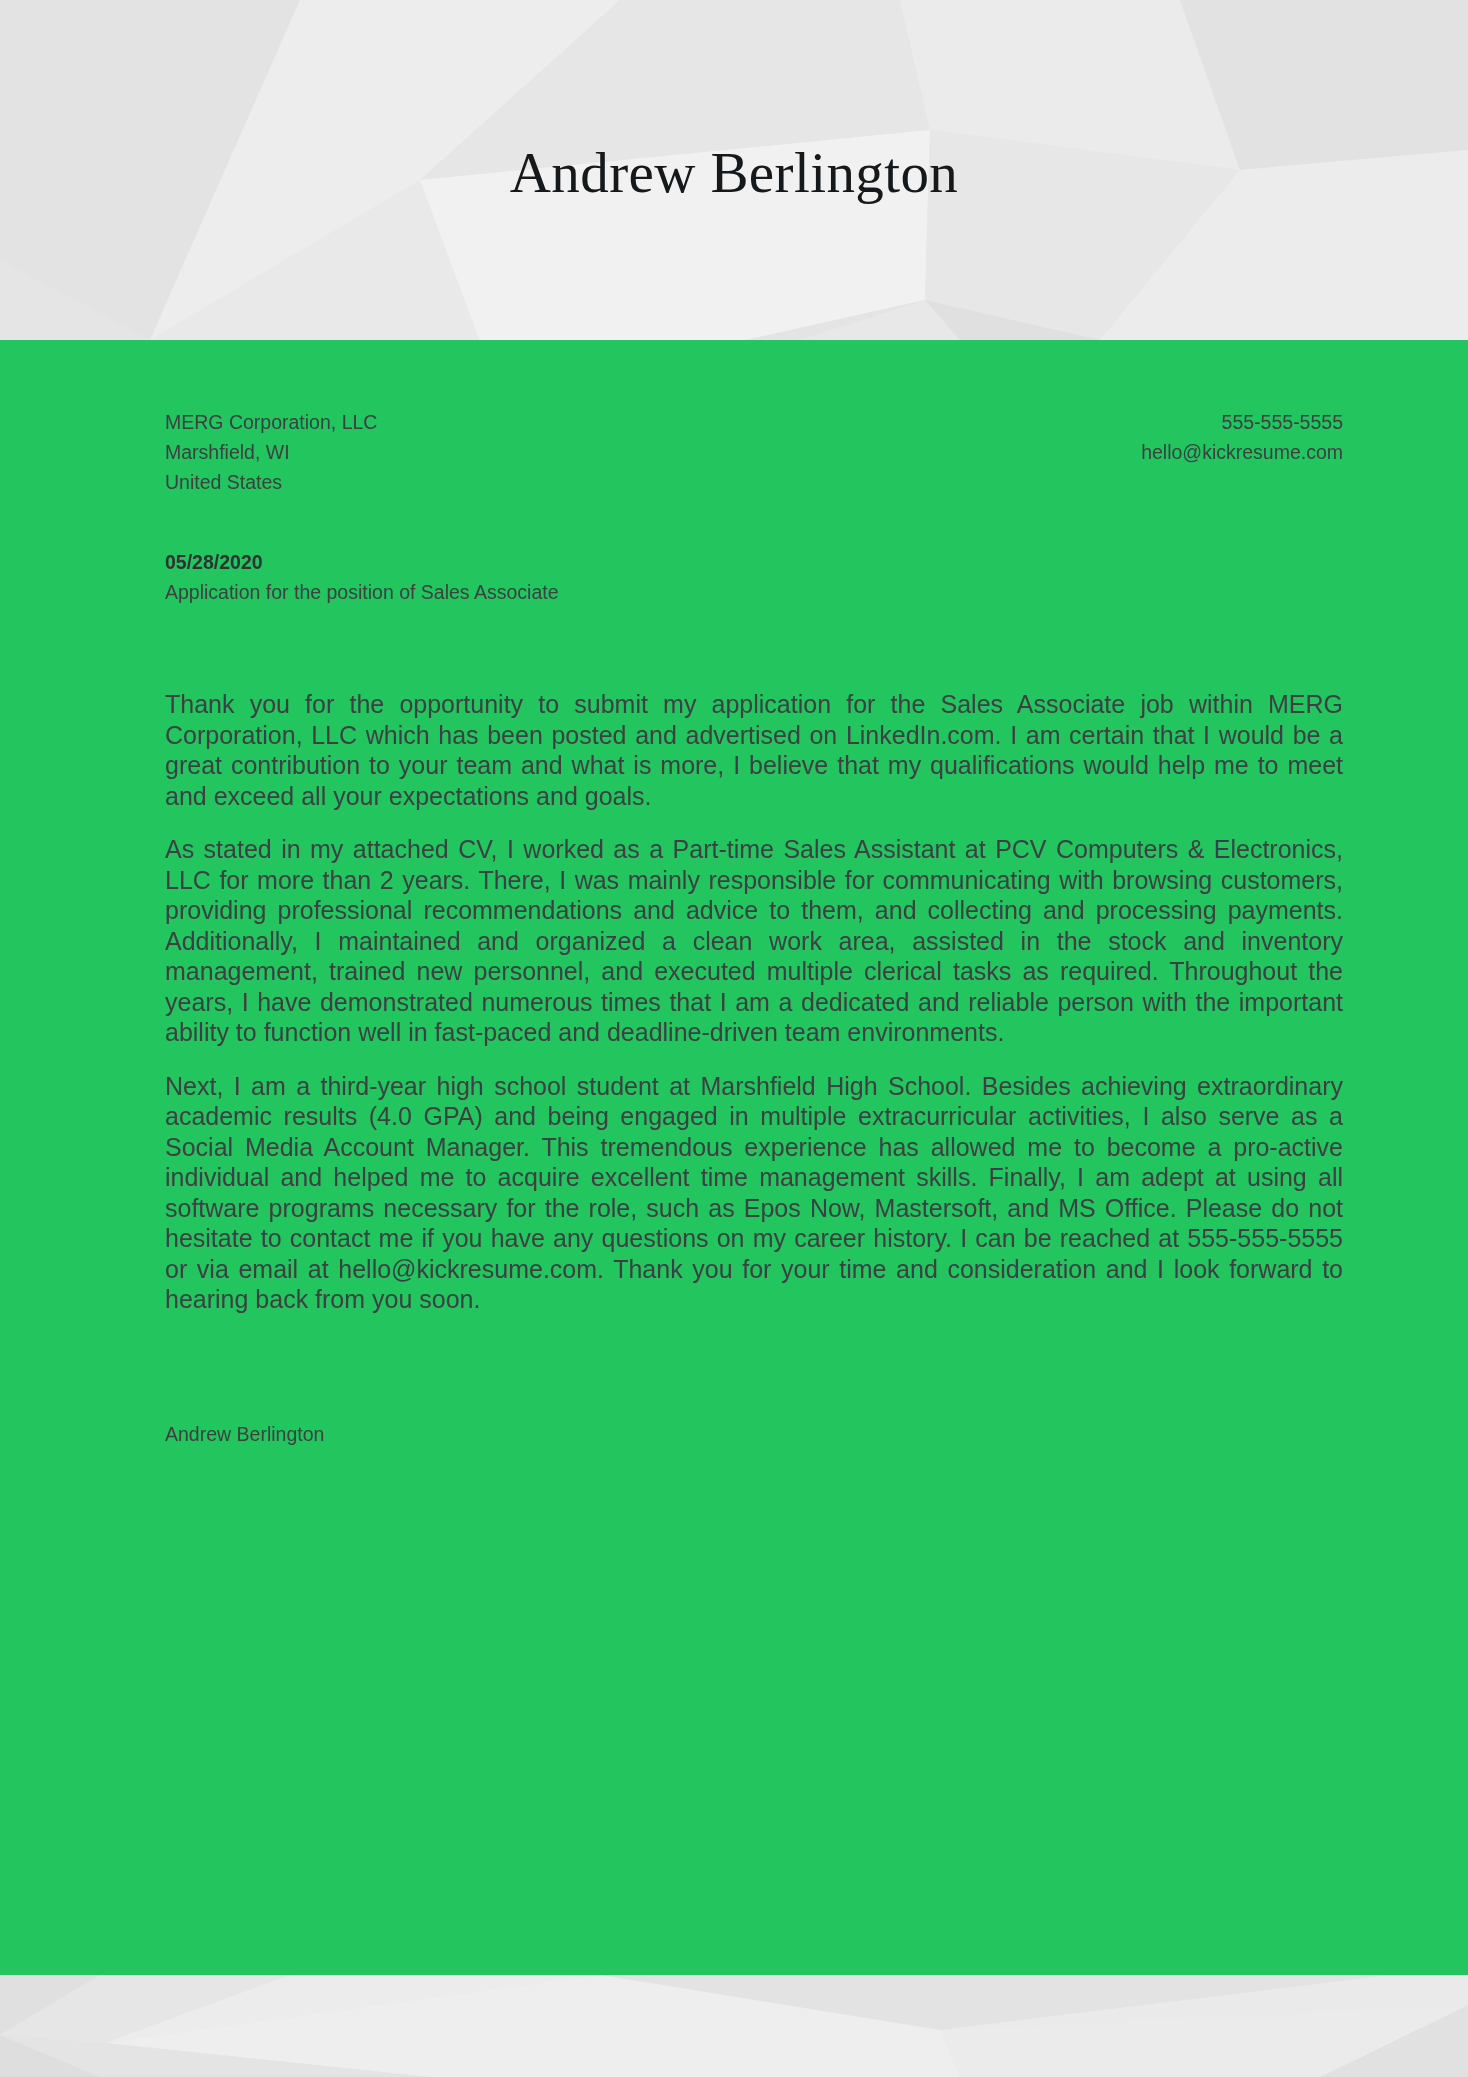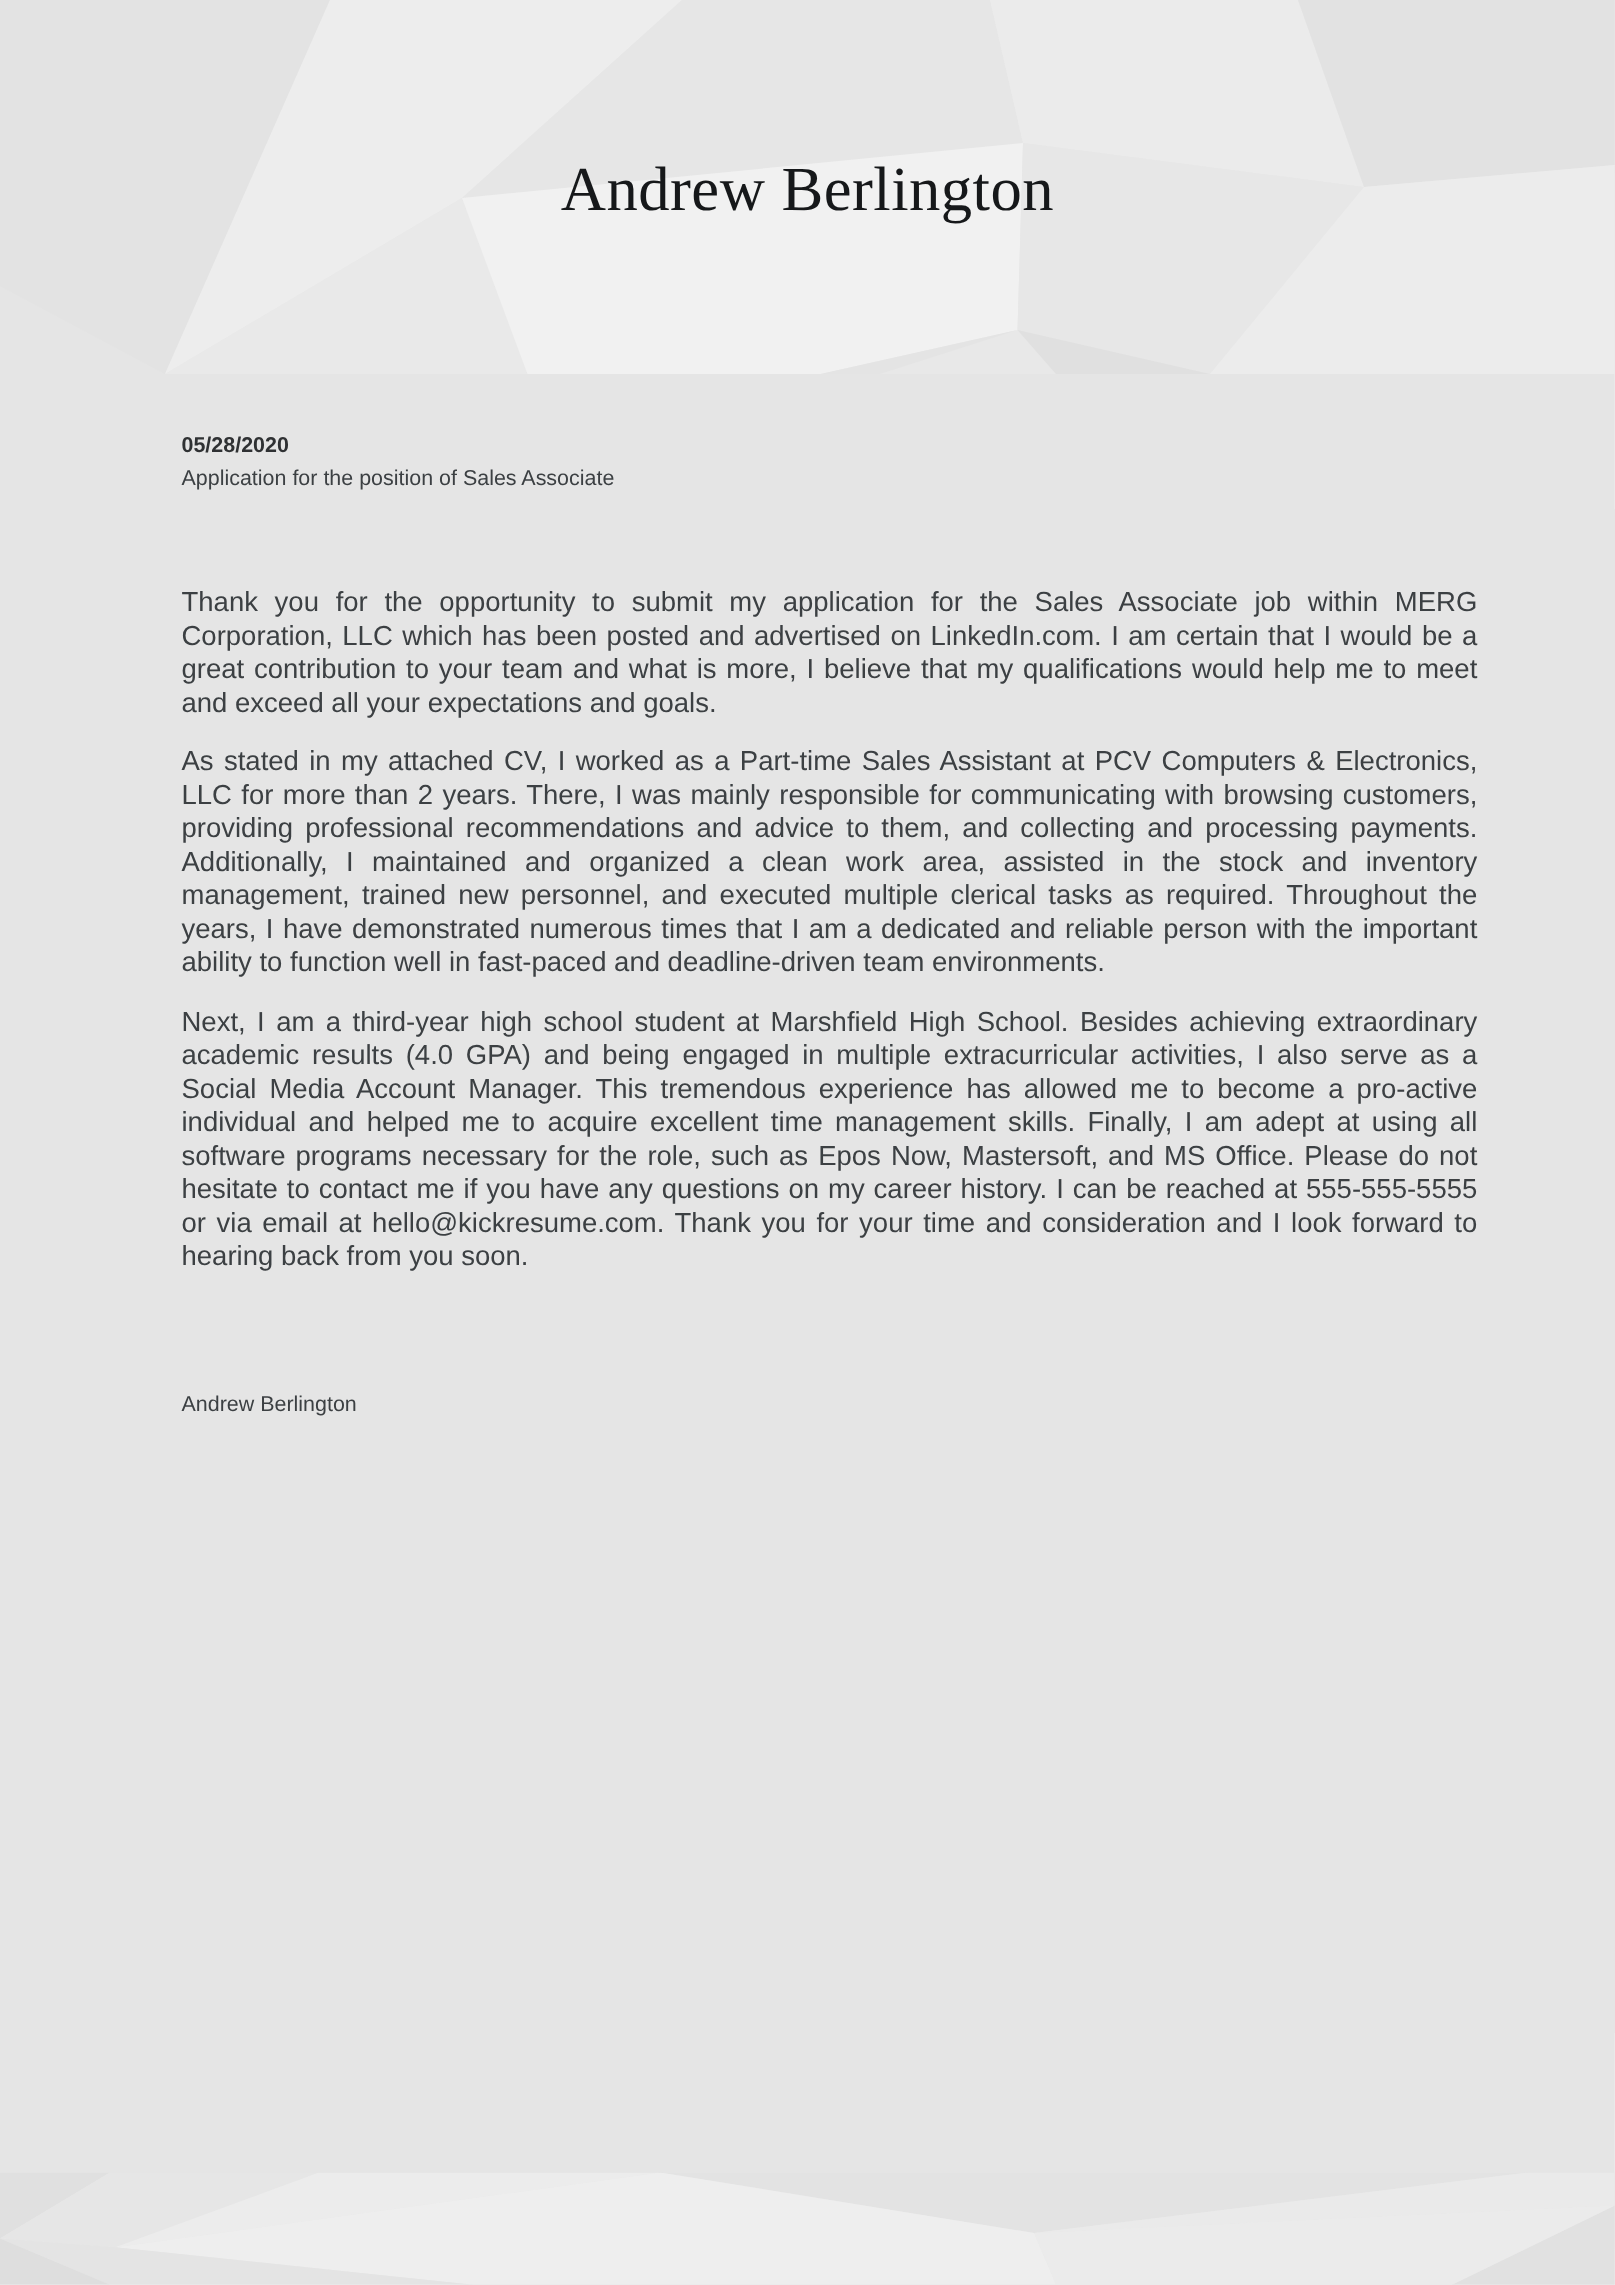--- a/index.html
+++ b/index.html
@@ -13,21 +13,21 @@
     background: #ffffff;
     font-family: "Liberation Sans", sans-serif;
     color: #3c4043;
     overflow: hidden;
   }
 
   .page {
     position: relative;
     width: 1468px;
     height: 2077px;
-    background: #e5e5e5;
+    background: #22c55e;
   }
 
   
   .band {
     position: absolute;
     left: 0;
     width: 1468px;
     overflow: hidden;
   }
   .band svg { display: block; }
@@ -149,20 +149,31 @@
       <polygon points="0,260 150,340 0,340" fill="#e5e5e5"></polygon>
     </svg>
   </div>
 
   <div class="header-name">
     <span class="name-text">Andrew Berlington</span>
   </div>
 
   <div class="content">
 
+    <div class="address-row">
+      <div class="addr-block left">
+        <div>MERG Corporation, LLC</div>
+        <div>Marshfield, WI</div>
+        <div>United States</div>
+      </div>
+      <div class="addr-block right">
+        <div>555-555-5555</div>
+        <div>hello@kickresume.com</div>
+      </div>
+    </div>
 
     <div class="meta-block">
       <div class="meta-date">05/28/2020</div>
       <div class="meta-subject">Application for the position of Sales Associate</div>
     </div>
 
 
     <div class="letter-body">
       <p>Thank you for the opportunity to submit my application for the Sales Associate job within MERG Corporation, LLC which has been posted and advertised on LinkedIn.com. I am certain that I would be a great contribution to your team and what is more, I believe that my qualifications would help me to meet and exceed all your expectations and goals.</p>
       <p>As stated in my attached CV, I worked as a Part-time Sales Assistant at PCV Computers &amp; Electronics, LLC for more than 2 years. There, I was mainly responsible for communicating with browsing customers, providing professional recommendations and advice to them, and collecting and processing payments. Additionally, I maintained and organized a clean work area, assisted in the stock and inventory management, trained new personnel, and executed multiple clerical tasks as required. Throughout the years, I have demonstrated numerous times that I am a dedicated and reliable person with the important ability to function well in fast-paced and deadline-driven team environments.</p>

